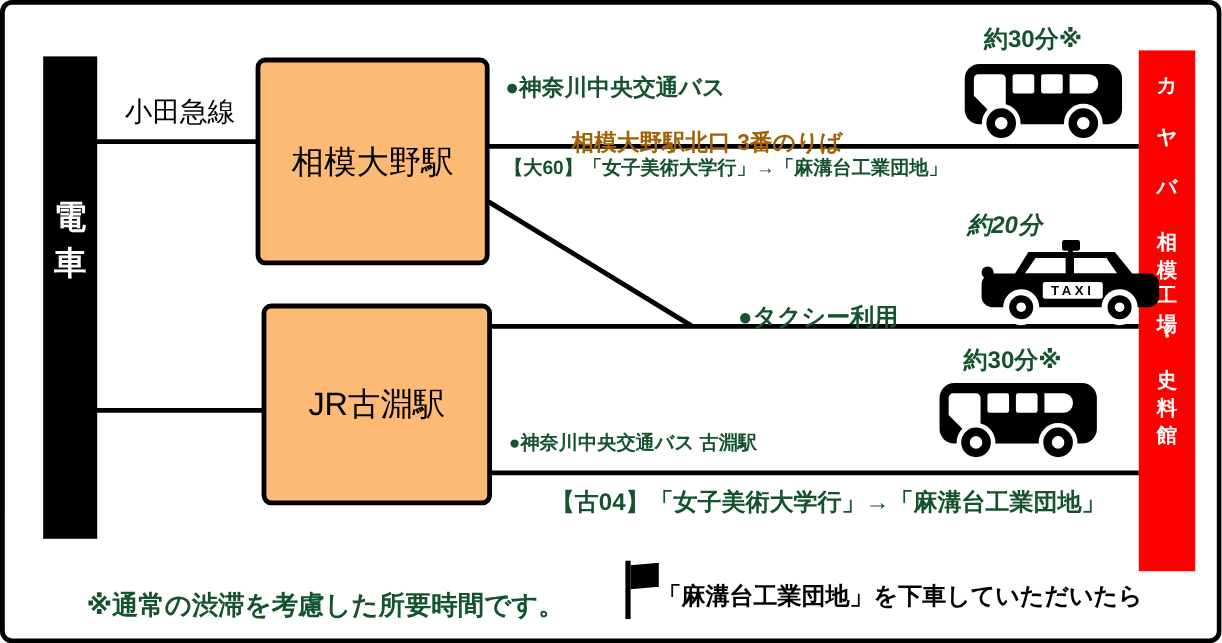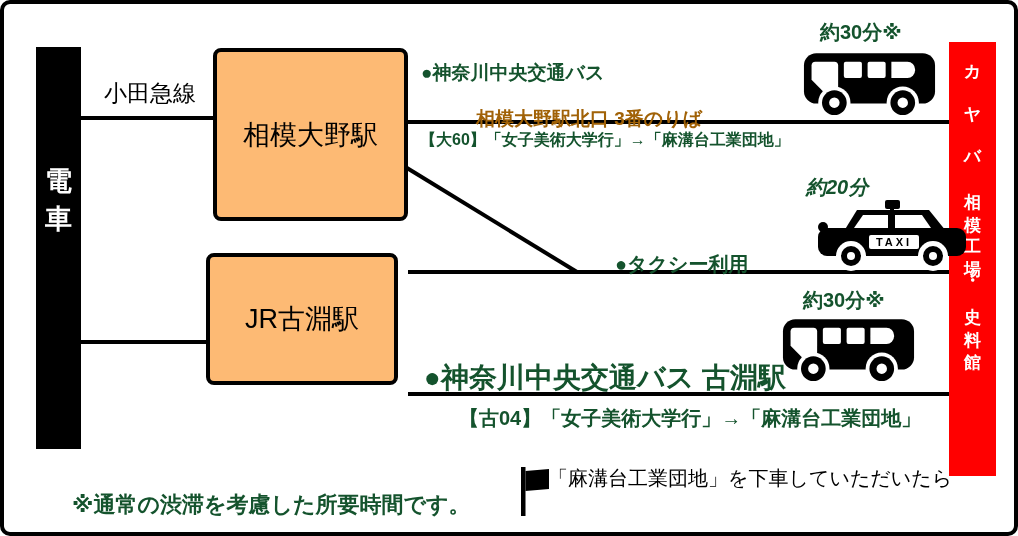--- a/index.html
+++ b/index.html
@@ -57,21 +57,21 @@
     border-radius: 8px;
     display: flex;
     align-items: center;
     justify-content: center;
     font-size: 27px;
     font-weight: 400;
     color: #000;
     z-index: 3;
   }
   .station-sagamiono { left: 209px; top: 44px; width: 195px; height: 173px; }
-  .station-kobuchi   { left: 202px; top: 249px; width: 192px; height: 132px; text-align: center; }
+  .station-kobuchi   { left: 214px; top: 249px; width: 192px; height: 168px; text-align: center; }
 
   
   .rail-label {
     font-size: 23px;
     font-weight: 400;
     color: #000;
     line-height: 29px;
     z-index: 2;
     text-align: right;
   }
@@ -80,24 +80,24 @@
 
   
   .t { color: #14532d; font-weight: 700; white-space: nowrap; z-index: 2; }
   .operator1   { left: 417px; top: 56px;  font-size: 19px; }
   .boarding1   { left: 472px; top: 82px;  font-size: 19px; color: #a16207; margin-top: 20px; }
   .route1      { left: 416px; top: 126px; font-size: 16px; }
   .duration1   { left: 816px; top: 15px;  font-size: 20px; }
   .taxi-dur    { left: 802px; top: 170px; font-size: 20px; font-style: italic; }
   .taxi-label  { left: 611px; top: 235px; font-size: 20px; margin-top: 12px; }
   .duration2   { left: 799px; top: 283px; font-size: 20px; }
-  .operator2   { left: 420px; top: 355px; font-size: 28px; }
+  .operator2   { left: 420px; top: 355px; font-size: 16px; }
   .route2      { left: 416px; top: 401px; font-size: 20px; margin-left: 39px; }
   .traffic-note{ left: 68px;  top: 486px; font-size: 22px; }
-  .arrival-note{ left: 544px; top: 461px; font-size: 20px; line-height: 26px; white-space: nowrap; font-weight: 400; }
+  .arrival-note{ left: 544px; top: 480px; font-size: 20px; line-height: 26px; white-space: nowrap; font-weight: 700; }
 
   
   .icon { z-index: 2; }
   .bus1 { left: 799px; top: 48px;  width: 133px; height: 69px; }
   .taxi { left: 812px; top: 196px; width: 152px; height: 73px; }
   .bus2 { left: 778px; top: 314px; width: 133px; height: 69px; }
   .flag { left: 517px; top: 463px; width: 29px; height: 49px; }
 
   svg { display: block; width: 100%; height: 100%; }
   #connector-lines { position: absolute; left: 0; top: 0; width: 1018px; height: 536px; z-index: 1; }

